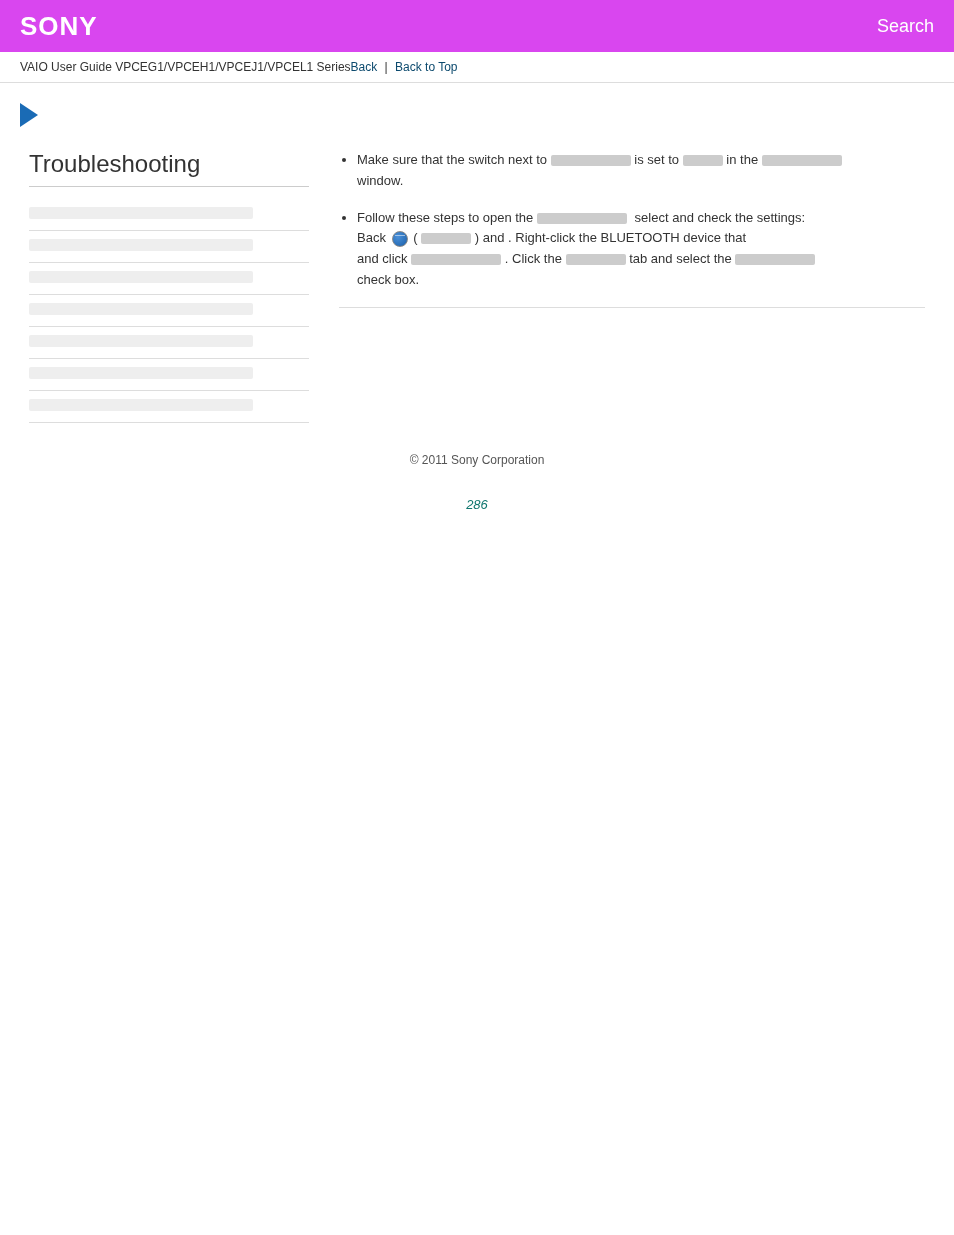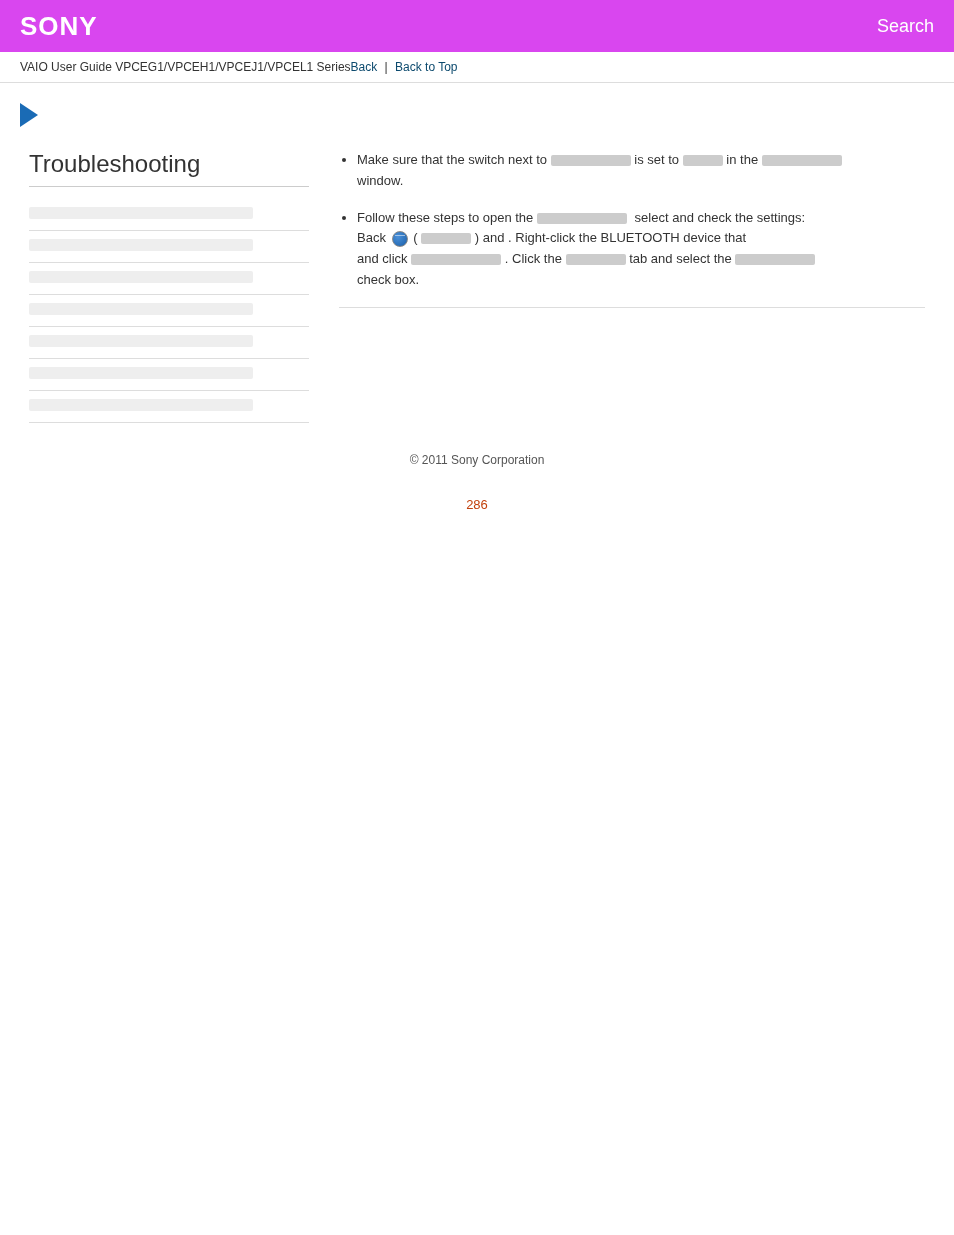--- a/index.html
+++ b/index.html
@@ -142,21 +142,22 @@
     .footer {
       padding: 30px 20px 10px 20px;
       font-size: 12px;
       color: #555;
       text-align: center;
     }
     .page-number {
       text-align: center;
       padding: 20px 0;
       font-size: 13px;
-      color: #c2410c;
+      color: #0f766e;
+      font-style: italic;
     }
 
     .inline-blank {
       display: inline-block;
       background: #ccc;
       height: 11px;
       border-radius: 2px;
       vertical-align: middle;
     }
   </style>

